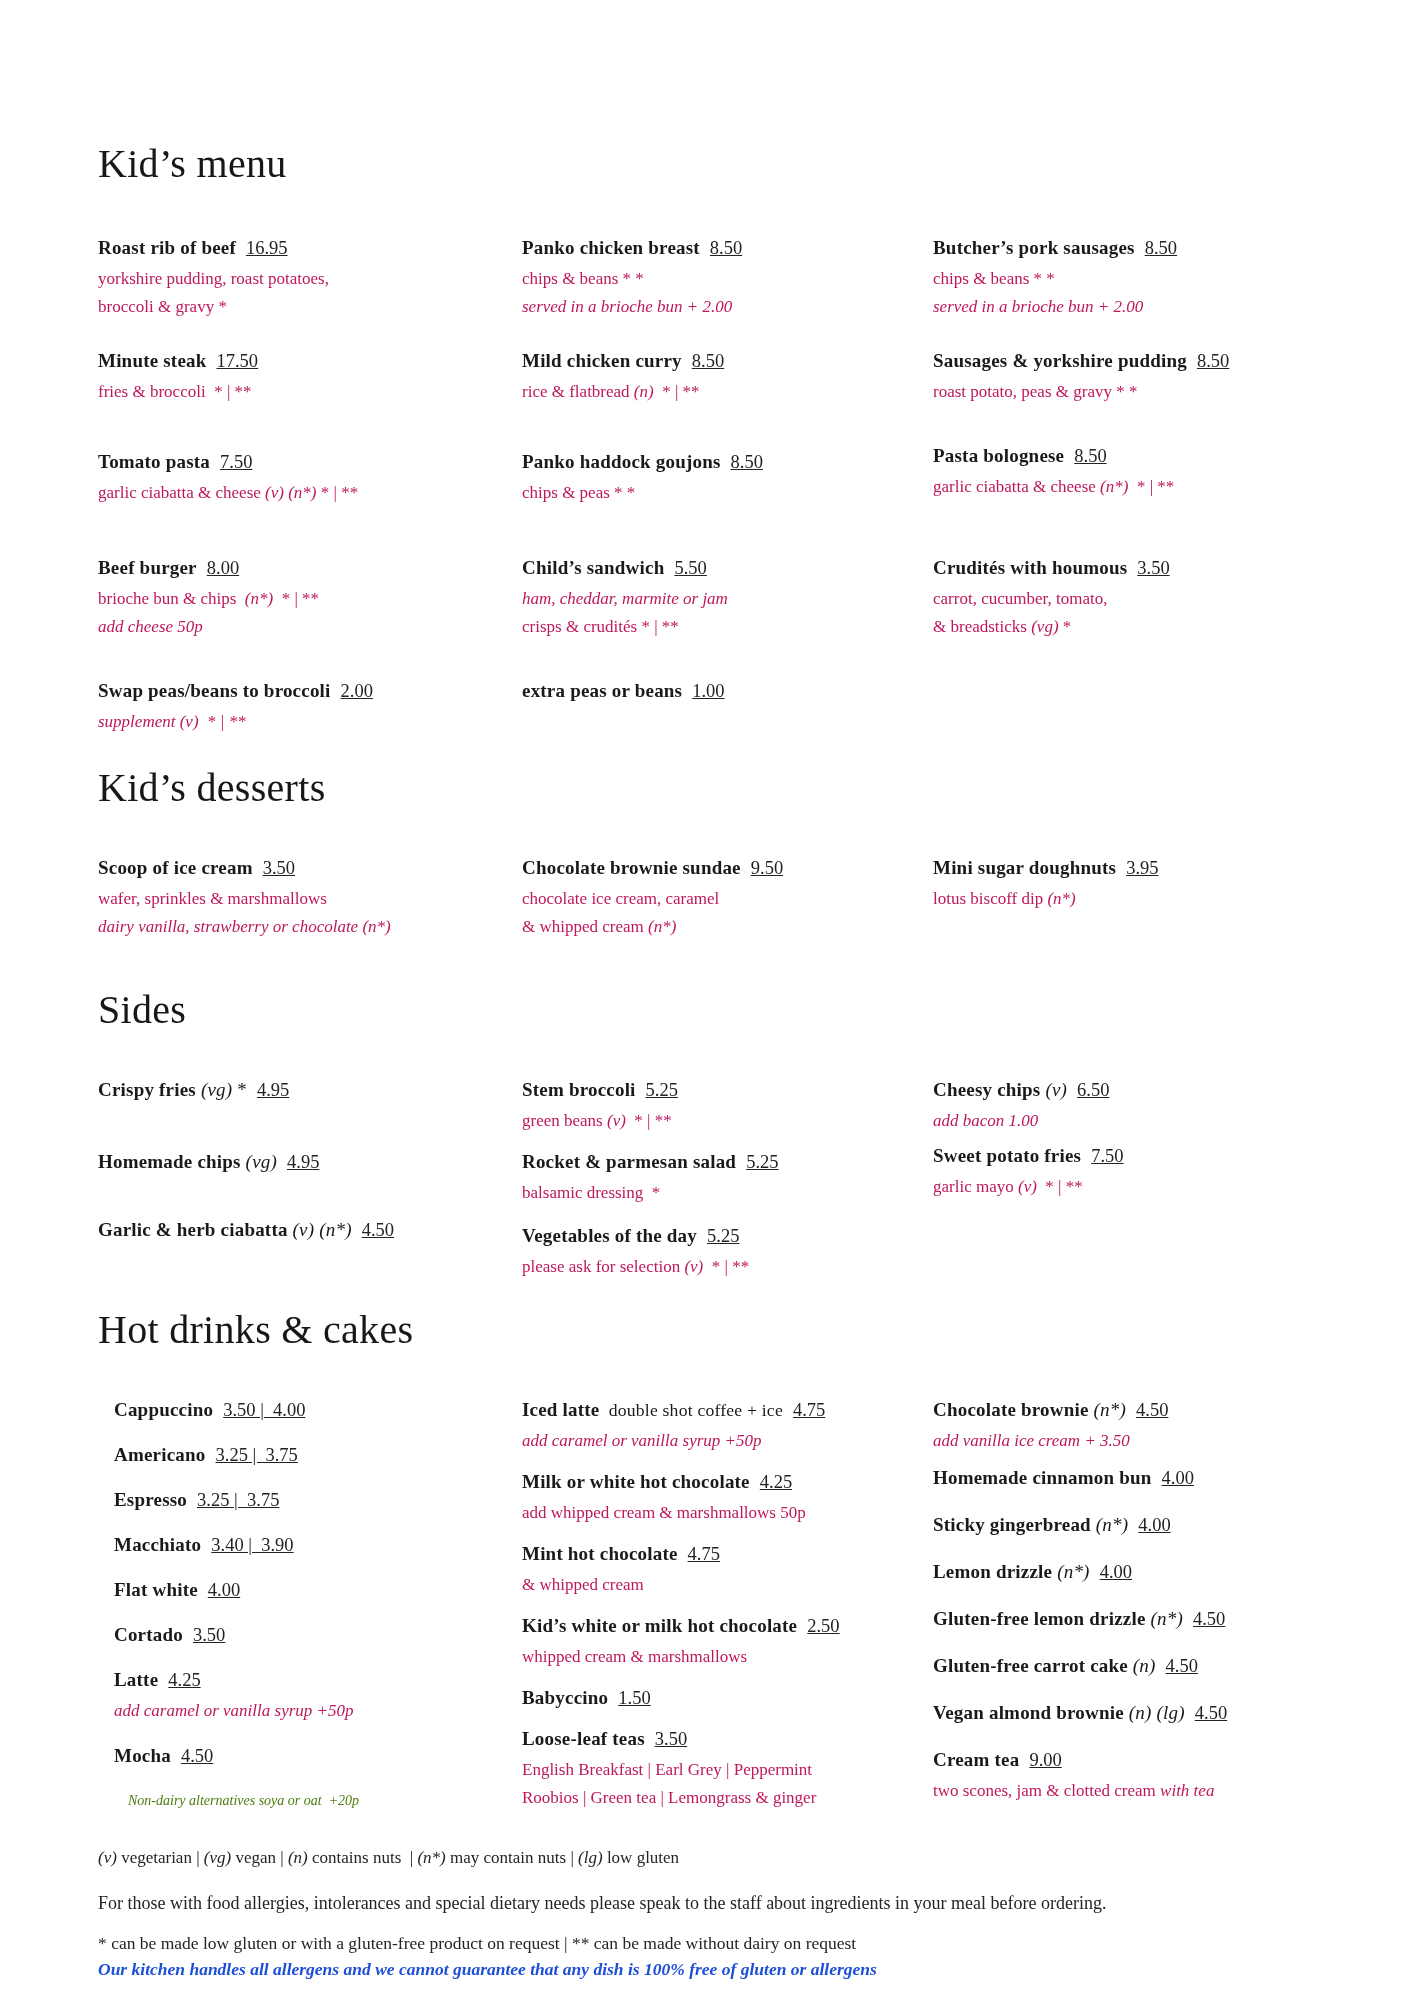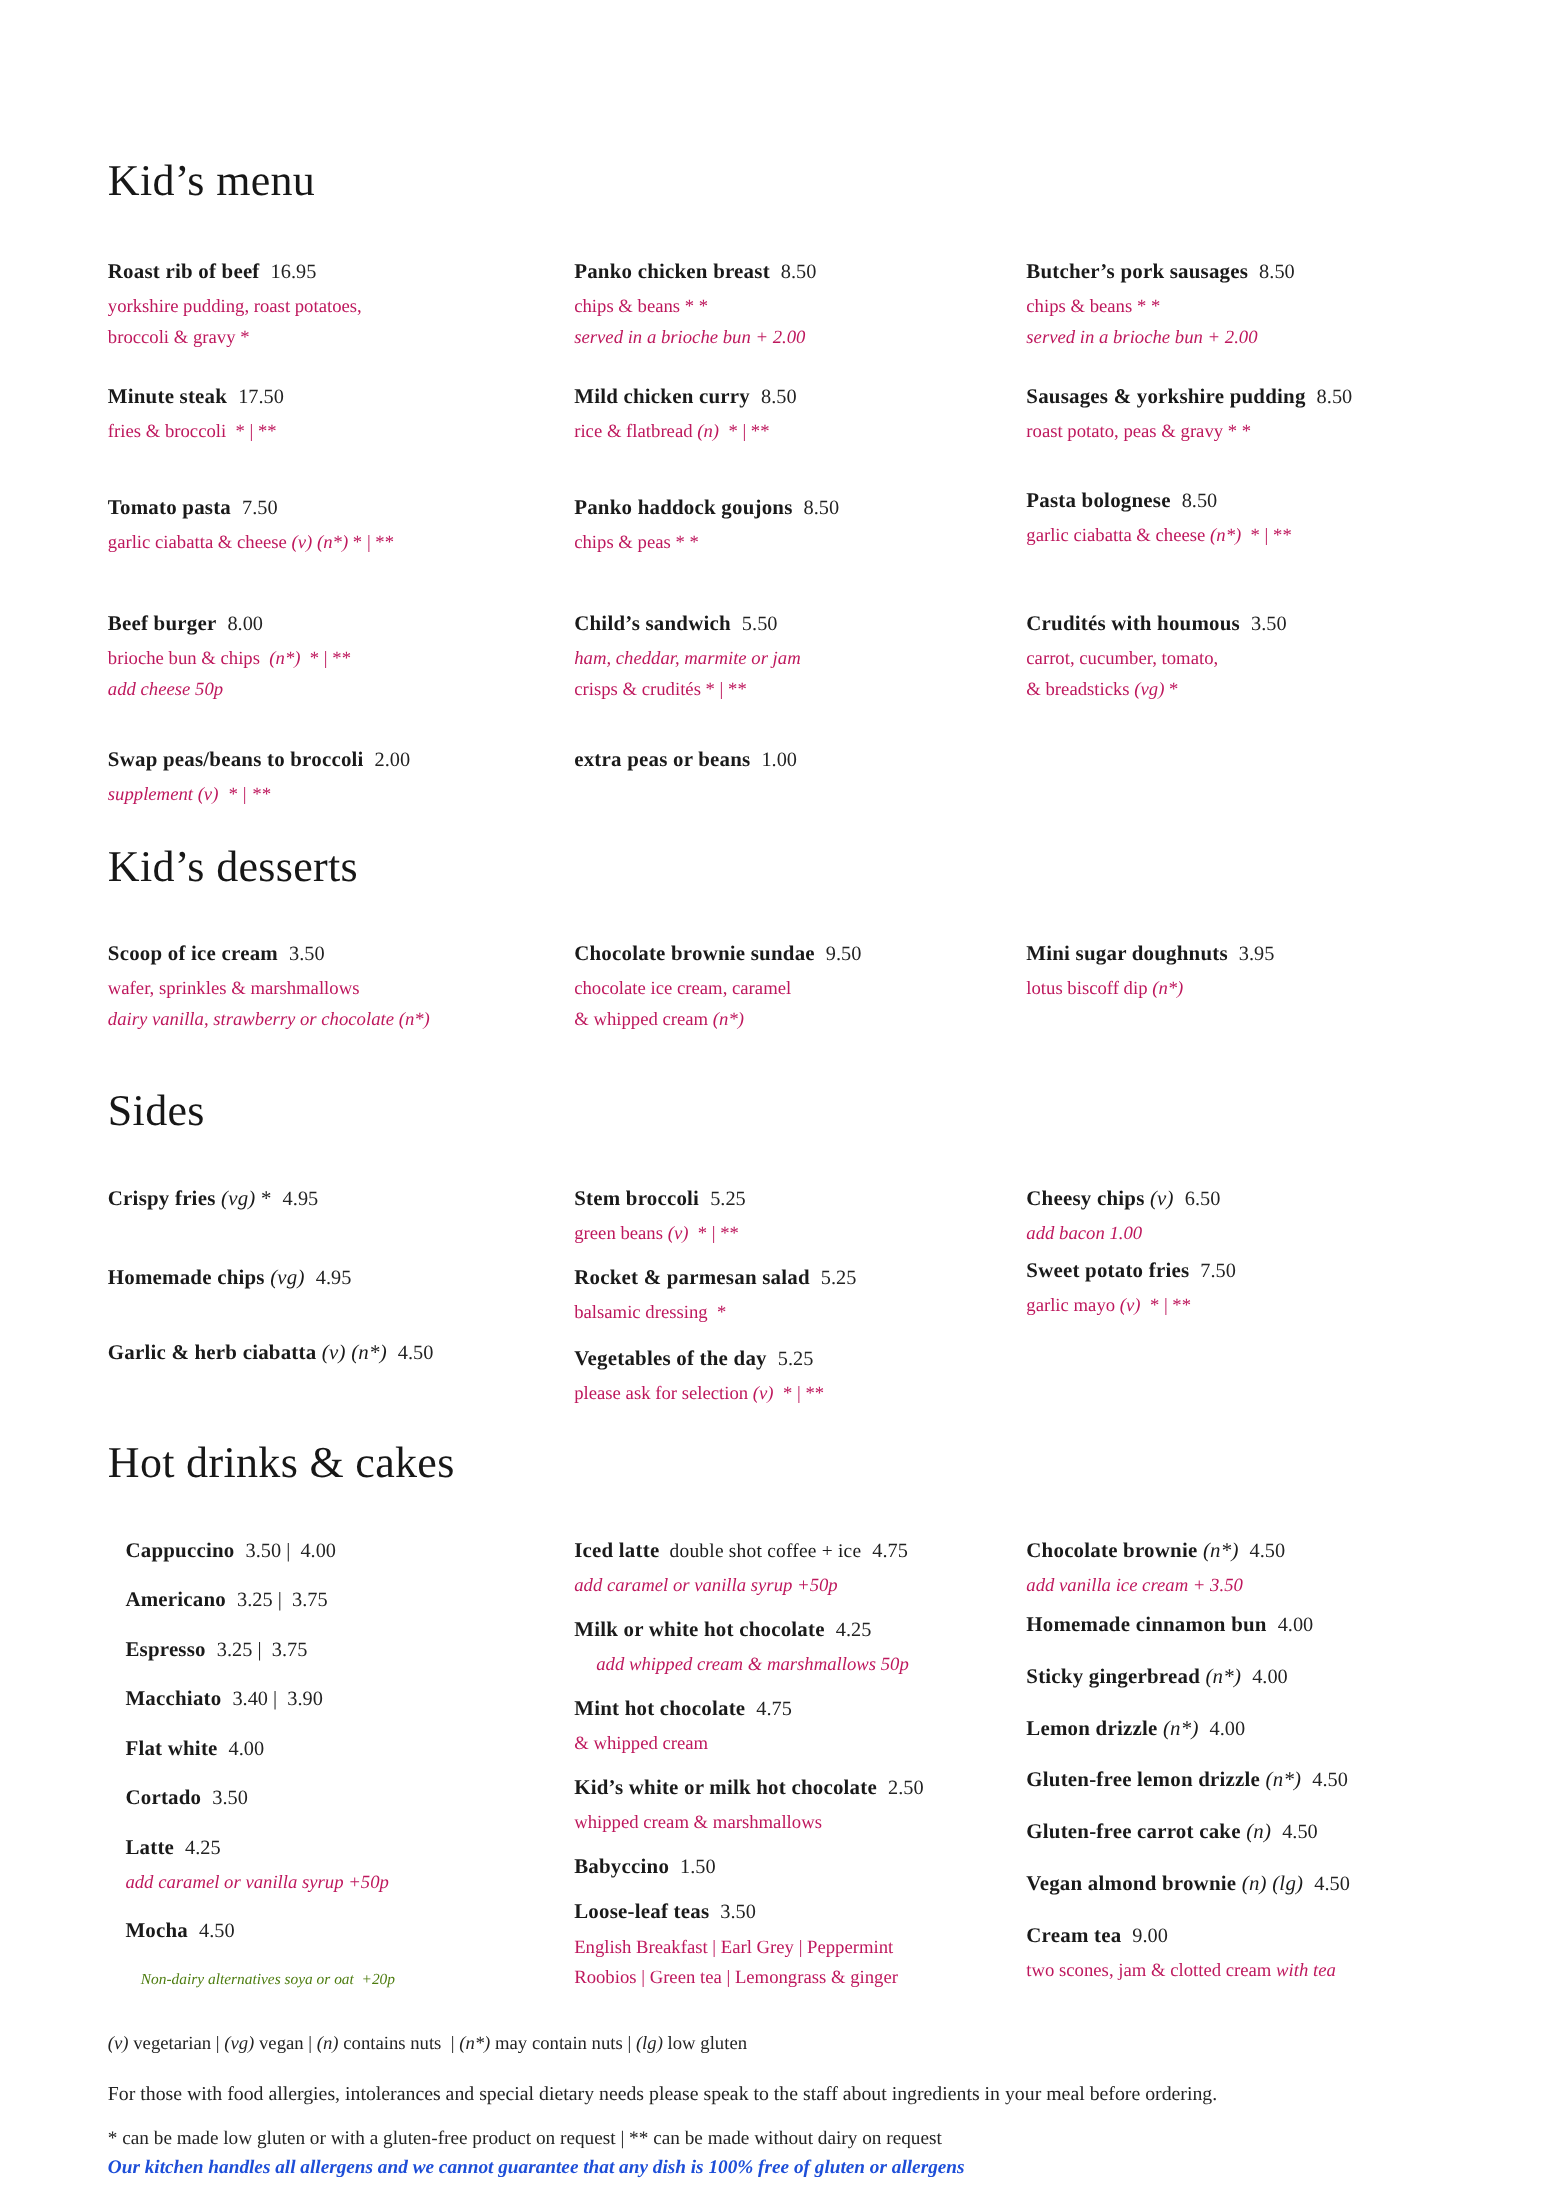--- a/index.html
+++ b/index.html
@@ -8,21 +8,21 @@
   #content { position:absolute; left:98px; top:0; width:1208px; height:2000px; }
   .heading { position:absolute; left:0; font-size:40px; line-height:1; color:#171717; letter-spacing:.3px; }
   .band { position:absolute; left:0; width:100%; }
   .cell { position:absolute; top:0; }
   .c0 { left:0; width:383px; }
   .c1 { left:424px; width:374px; }
   .c2 { left:835px; width:373px; }
   .off6 { top:6px; }
   .tl { display:flex; align-items:baseline; }
   .nm { font-weight:bold; font-size:19px; line-height:27px; letter-spacing:.2px; white-space:pre; color:#1a1a1a; }
-  .pr { font-size:18.5px; line-height:27px; padding-left:10px; white-space:pre; color:#222; }
+  .pr { font-size:18.5px; line-height:27px; padding-left:10px; white-space:pre; color:#222;text-decoration:underline; }
   .d  { font-size:17px; line-height:28px; color:#be185d; white-space:pre; }
   .tl + .d { margin-top:3px; }
   .dcol { position:absolute; top:1396px; }
   .dcol1 { left:16px; width:383px; }
   .dcol2 { left:424px; width:374px; }
   .dcol3 { left:835px; width:373px; }
   .dcol1 .ditem { margin-bottom:17px; }
   .dcol2 .ditem { margin-bottom:13px; }
   .dcol3 .ditem { margin-bottom:19px; }
   .dcol3 .ditem:first-child { margin-bottom:9px; }
@@ -311,21 +311,21 @@
           <span class="nm"><span>Iced latte</span><span style="font-weight: normal; font-size: 0.93em;">  double shot coffee + ice</span></span>
           <span class="pr">4.75</span>
         </div>
       <div class="d"><span style="font-style: italic;">add caramel or vanilla syrup +50p</span></div>
     </div>
     <div class="ditem">
       <div class="tl">
           <span class="nm"><span>Milk or white hot chocolate</span></span>
           <span class="pr">4.25</span>
         </div>
-      <div class="d"><span style="font-style: italic; margin-left: 20px;">add whipped cream &amp; marshmallows 50p</span></div>
+      <div class="d"><span style="">add whipped cream &amp; marshmallows 50p</span></div>
     </div>
     <div class="ditem">
       <div class="tl">
           <span class="nm"><span>Mint hot chocolate</span></span>
           <span class="pr">4.75</span>
         </div>
       <div class="d"><span>&amp; whipped cream</span></div>
     </div>
     <div class="ditem">
       <div class="tl">

